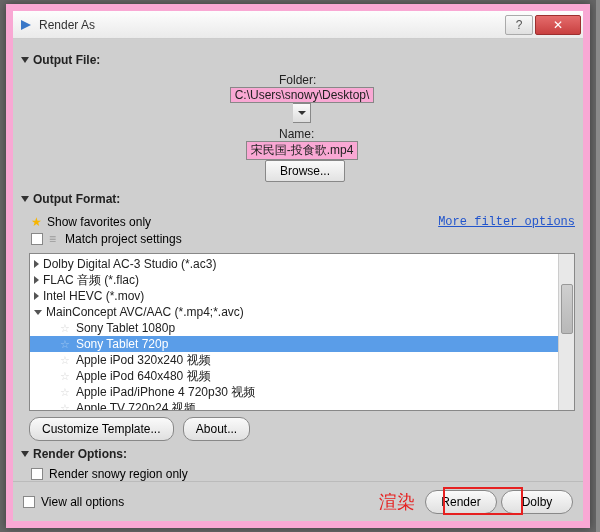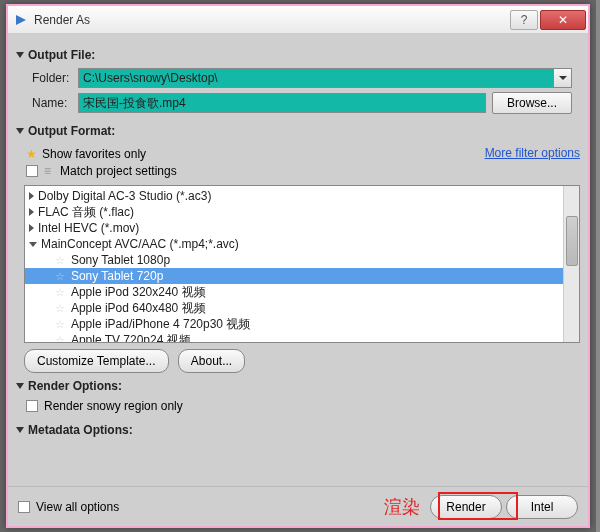--- a/index.html
+++ b/index.html
@@ -1,38 +1,38 @@
 <!DOCTYPE html>
 <html><head>
 <meta charset="utf-8">
 <style>
   * { box-sizing: border-box; margin: 0; padding: 0; font-family: "Segoe UI", Tahoma, sans-serif; font-size: 12px; }
   body { background: #666; width: 600px; height: 532px; overflow: hidden; position: relative; }
-  .window { position: absolute; top: 4px; left: 6px; width: 584px; height: 524px; background: #fff; border: 2px solid #f9a8d4; box-shadow: 0 0 8px rgba(0,0,0,0.4); }
+  .window { position: absolute; top: 4px; left: 6px; width: 584px; height: 524px; background: #fff; border: 7px solid #f9a8d4; box-shadow: 0 0 8px rgba(0,0,0,0.4); }
   .titlebar { height: 28px; background: linear-gradient(#fdfdfd, #eaeaea); display: flex; align-items: center; padding-left: 6px; border-bottom: 1px solid #ccc; }
   .titlebar .icon { width: 14px; height: 14px; margin-right: 6px; }
   .titlebar .icon svg { width: 14px; height: 14px; }
   .titlebar .title { flex: 1; color: #333; }
   .tbtn { width: 28px; height: 20px; border: 1px solid #aaa; border-radius: 2px; display: flex; align-items: center; justify-content: center; margin-right: 2px; }
   .tbtn.help { background: linear-gradient(#f9f9f9,#e0e0e0); color: #555; }
   .tbtn.close { width: 46px; background: linear-gradient(#e56c6c,#c84040); border-color: #9b2f2f; color: #fff; font-size: 13px; }
   .content { position: absolute; top: 28px; left: 0; right: 0; bottom: 40px; background: #cfcfcf; padding: 8px 8px 0 16px; overflow: hidden; }
   .section-head { display: flex; align-items: center; margin: 6px 0 6px -8px; cursor: pointer; }
   .section-head .tri { width: 0; height: 0; border-left: 4px solid transparent; border-right: 4px solid transparent; border-top: 6px solid #333; margin-right: 4px; }
   .section-head .lbl { font-weight: bold; color: #222; }
-  .row { display: flex; align-items: center; margin: 4px 8px; }
+  .row { display: flex; align-items: center; margin: 4px 8px; flex-direction: column; }
   .row .rlabel { width: 46px; color: #222; }
-  .textfield { flex: 1; height: 20px; background: #14b8a6; border: 1px solid #888; padding: 0 4px; display: flex; align-items: center; color: #222; overflow: hidden; white-space: nowrap; }
+  .textfield { flex: 1; height: 20px; background: #f9a8d4; border: 1px solid #888; padding: 0 4px; display: flex; align-items: center; color: #222; overflow: hidden; white-space: nowrap; }
   .dropdown-btn { width: 18px; height: 20px; border: 1px solid #888; border-left: none; background: linear-gradient(#fafafa,#ddd); display: flex; align-items: center; justify-content: center; }
   .dropdown-btn .dd { width: 0; height: 0; border-left: 4px solid transparent; border-right: 4px solid transparent; border-top: 4px solid #333; }
   .browse-btn { width: 80px; height: 22px; margin-left: 6px; background: linear-gradient(#fafafa,#e2e2e2); border: 1px solid #888; border-radius: 2px; }
   .chkrow { display: flex; align-items: center; margin: 3px 0 3px 2px; }
   .star { color: #f7b500; font-size: 12px; margin-right: 6px; width: 10px; }
   .chk { width: 12px; height: 12px; border: 1px solid #888; background: #fff; margin-right: 6px; }
-  .link { color: #2255cc; text-decoration: underline; cursor: pointer; }
+  .link { color: #2255cc; text-decoration: underline; cursor: pointer; font-family: Liberation Mono, monospace; }
   .format-head { display: flex; align-items: flex-start; }
   .format-head .left { flex: 1; }
   .format-head .right { padding-top: 2px; white-space: nowrap; }
   .listbox { margin-top: 4px; height: 158px; background: #fff; border: 1px solid #888; overflow: hidden; position: relative; }
   .listbox .scroll { width: 16px; background: #e8e8e8; border-left: 1px solid #ccc; position: absolute; top: 0; right: 0; bottom: 0; }
   .listbox .scroll .thumb { position: absolute; top: 30px; left: 2px; width: 12px; height: 50px; background: linear-gradient(#cfcfcf,#b8b8b8); border: 1px solid #999; border-radius: 2px; }
   .listitems { padding: 2px 0; }
   .grp { display: flex; align-items: center; padding: 0 4px; height: 16px; color: #222; }
   .grp .gtri { width: 0; height: 0; display: inline-block; margin-right: 4px; }
   .grp .right { border-top: 4px solid transparent; border-bottom: 4px solid transparent; border-left: 5px solid #555; }
@@ -181,19 +181,19 @@
     </div>
 
   </div>
 
   <div class="footer">
     <span class="chk"></span>
     <span>View all options</span>
     <span class="fill"></span>
     <span class="anno">渲染</span>
     <button class="fbtn">Render</button>
-    <button class="fbtn">Intel</button>
+    <button class="fbtn">Dolby</button>
   </div>
 
   <div class="highlight-box" style="left:430px; bottom:6px; width:80px; height:28px;"></div>
 </div>
 
 <div class="right-edge"></div>
 
 </body></html>

